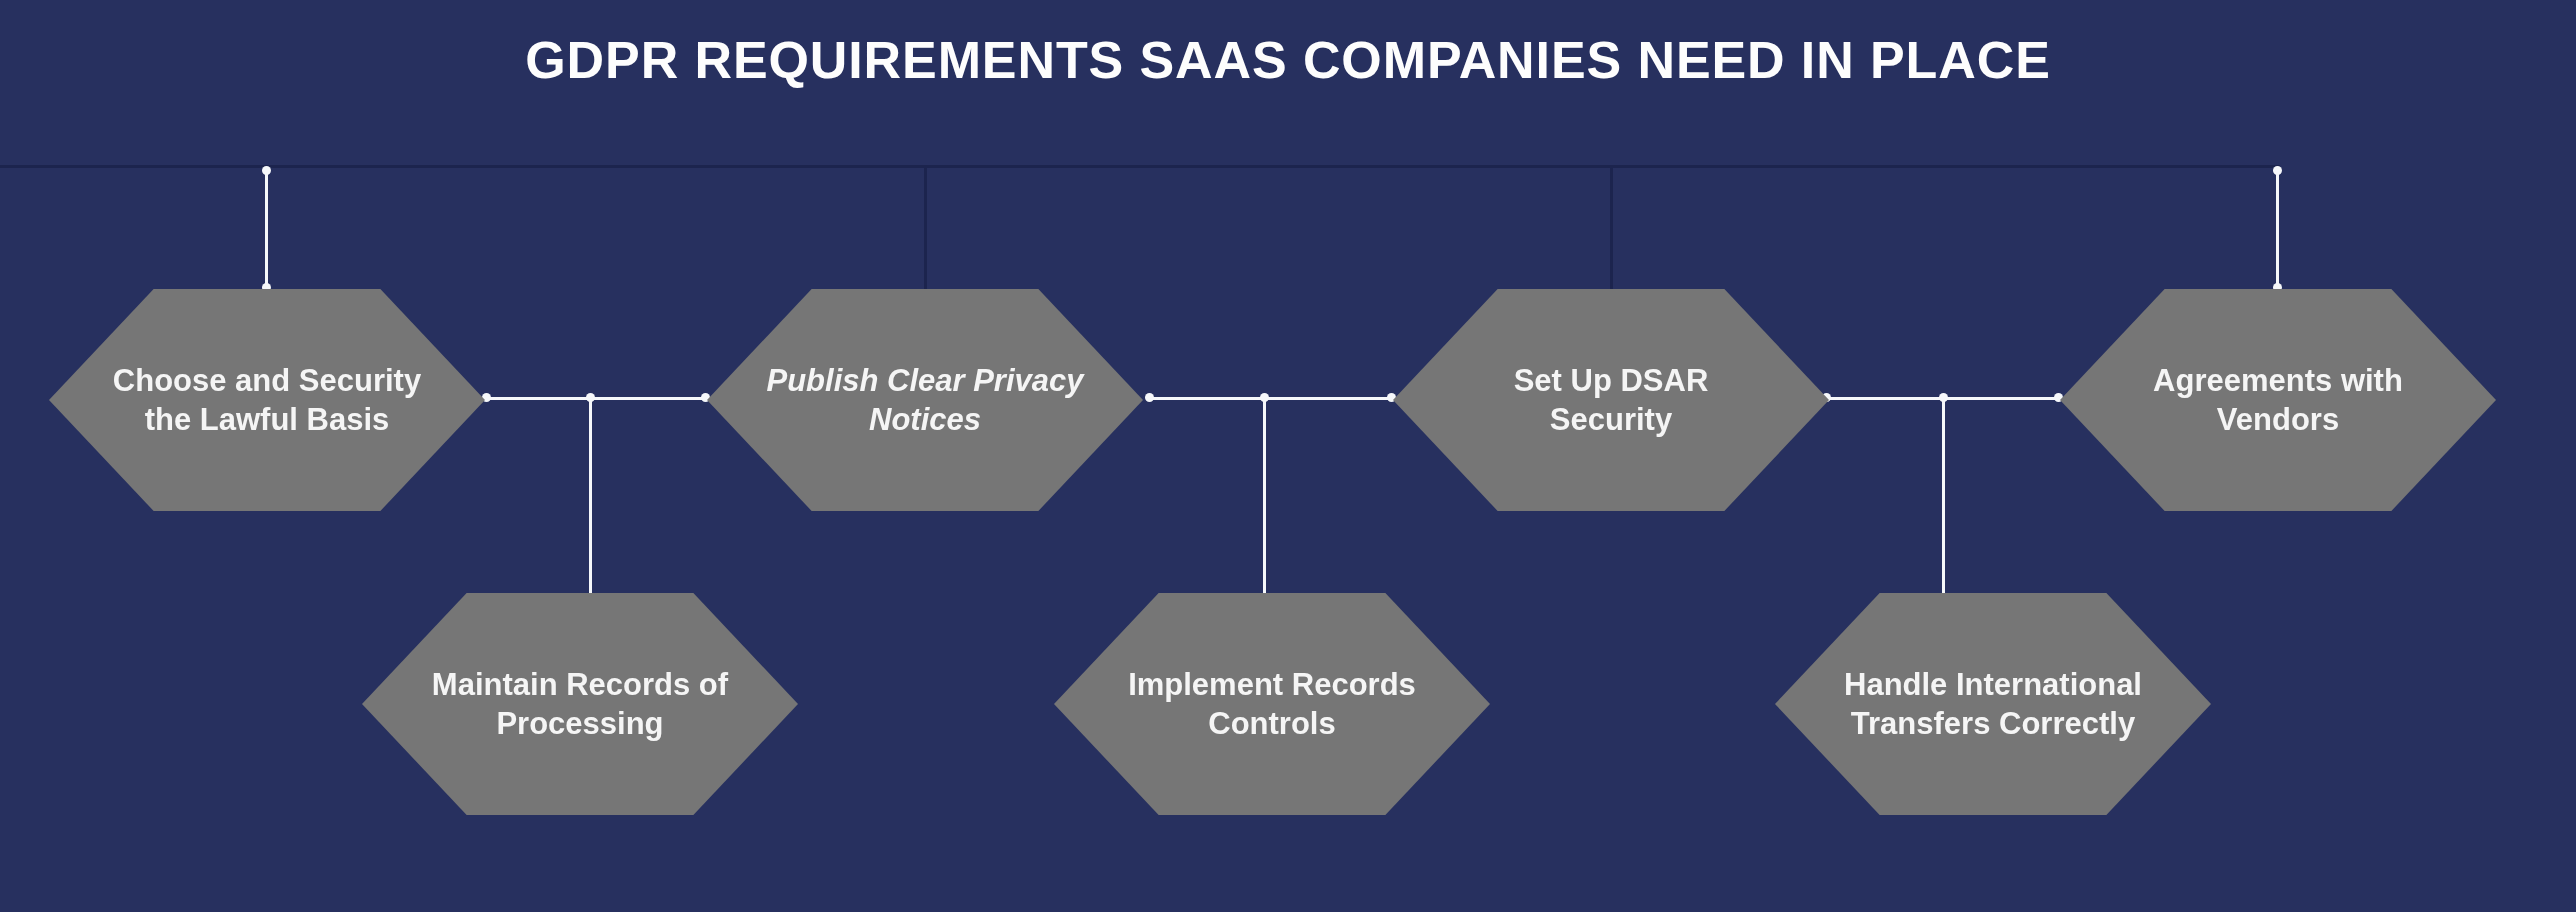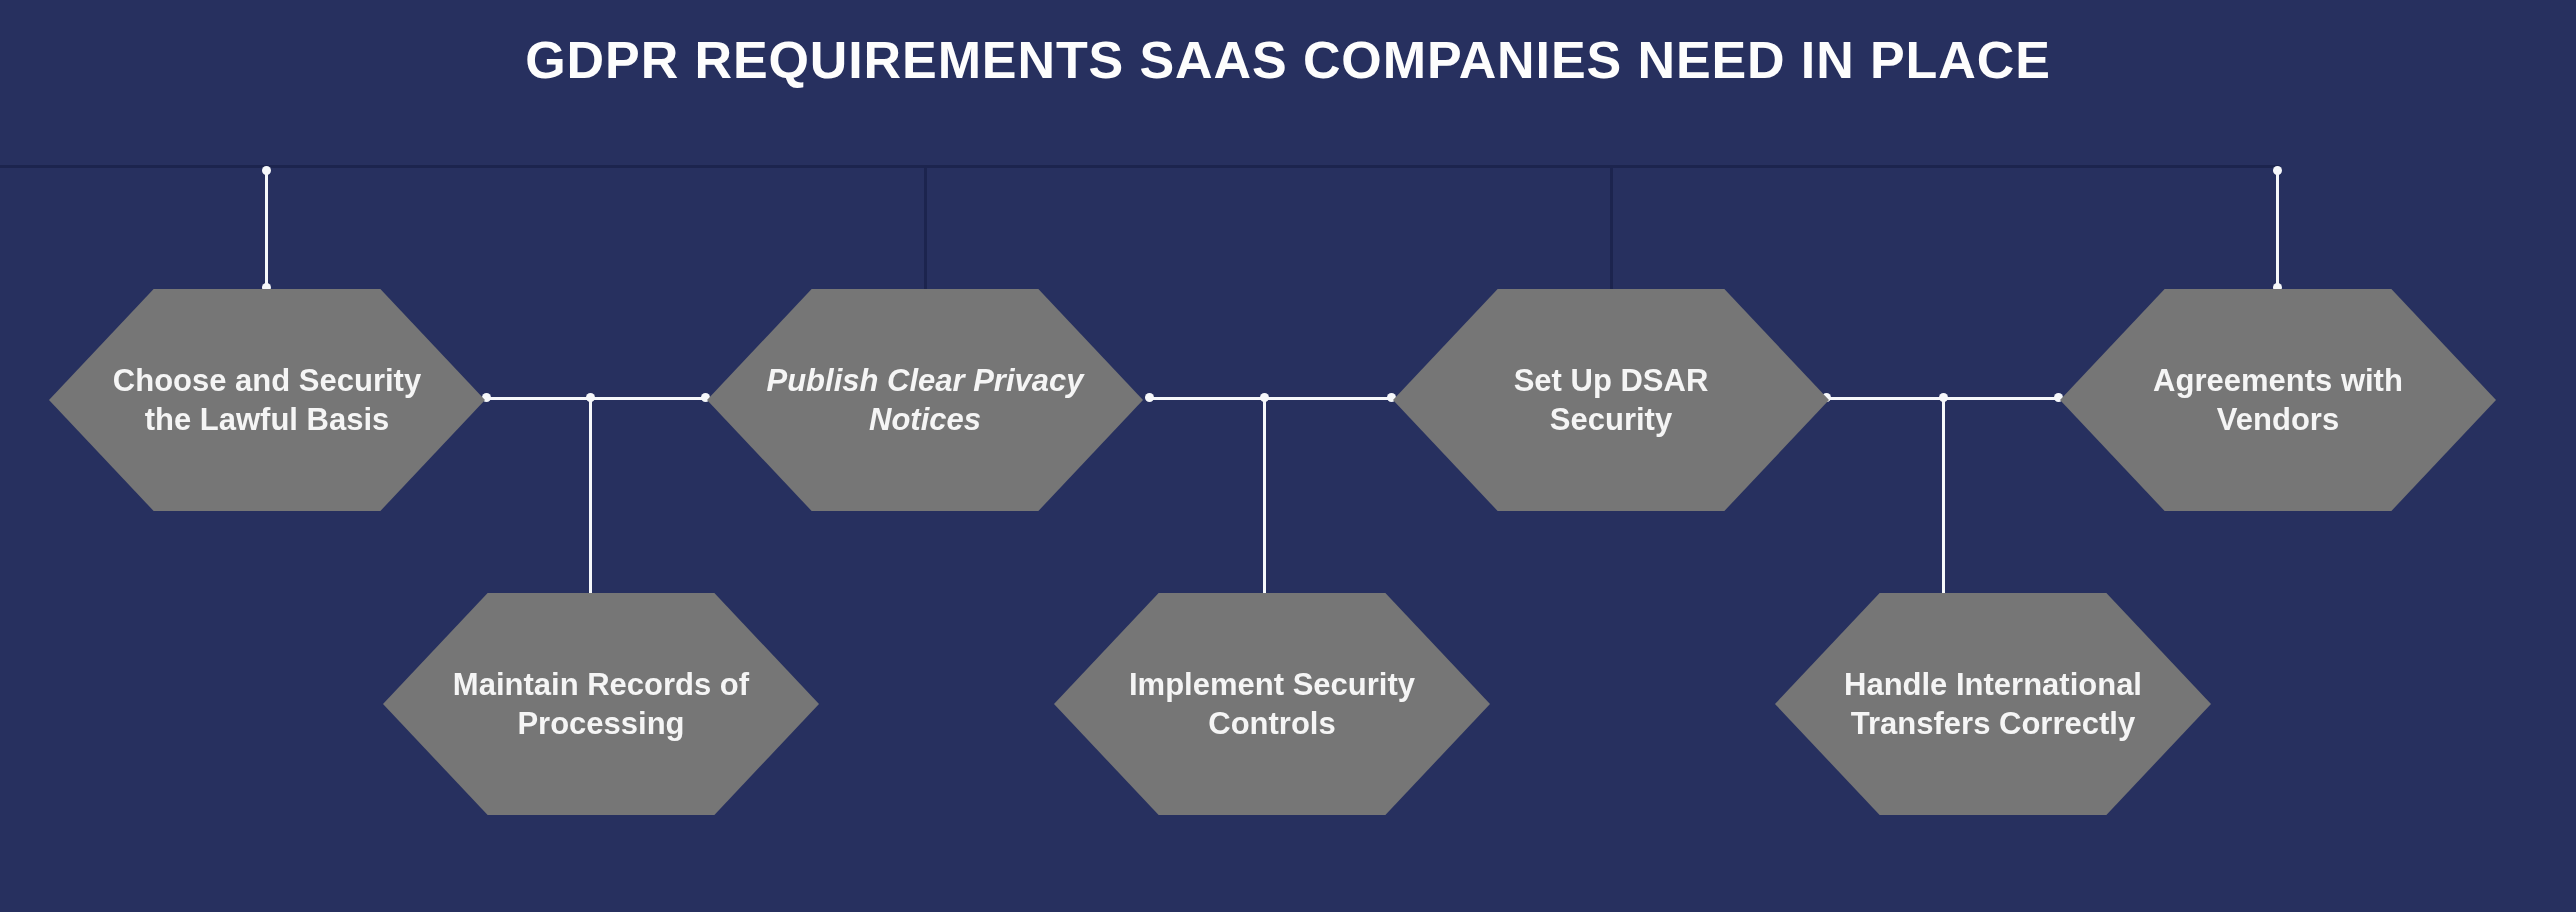--- a/index.html
+++ b/index.html
@@ -77,21 +77,21 @@
     font-size: 31px;
     font-weight: bold;
     line-height: 39px;
   }
   .hex .ln { display: block; }
 
   .hex-1 { left: 49px;   top: 289px; }
   .hex-2 { left: 707px;  top: 289px; font-style: italic; }
   .hex-3 { left: 1393px; top: 289px; align-items: center; }
   .hex-4 { left: 2060px; top: 289px; }
-  .hex-5 { left: 383px;  top: 593px; }
+  .hex-5 { left: 362px;  top: 593px; }
   .hex-6 { left: 1054px; top: 593px; }
   .hex-7 { left: 1775px; top: 593px; }
 </style>
 </head>
 <body>
 
 <div class="canvas">
 
   <div class="title">GDPR REQUIREMENTS SAAS COMPANIES NEED IN PLACE</div>
 
@@ -157,21 +157,21 @@
 
   <div class="hex hex-5">
     <div class="label">
       <span class="ln">Maintain Records of</span>
       <span class="ln">Processing</span>
     </div>
   </div>
 
   <div class="hex hex-6">
     <div class="label">
-      <span class="ln">Implement Security</span>
+      <span class="ln">Implement Records</span>
       <span class="ln">Controls</span>
     </div>
   </div>
 
   <div class="hex hex-7">
     <div class="label">
       <span class="ln">Handle International</span>
       <span class="ln">Transfers Correctly</span>
     </div>
   </div>

